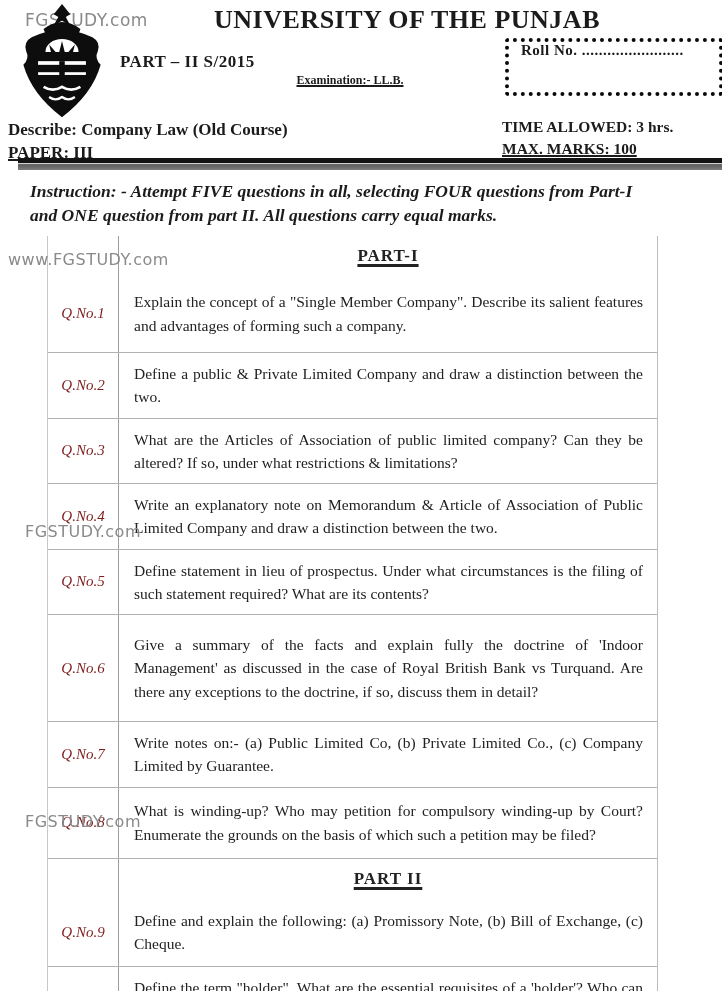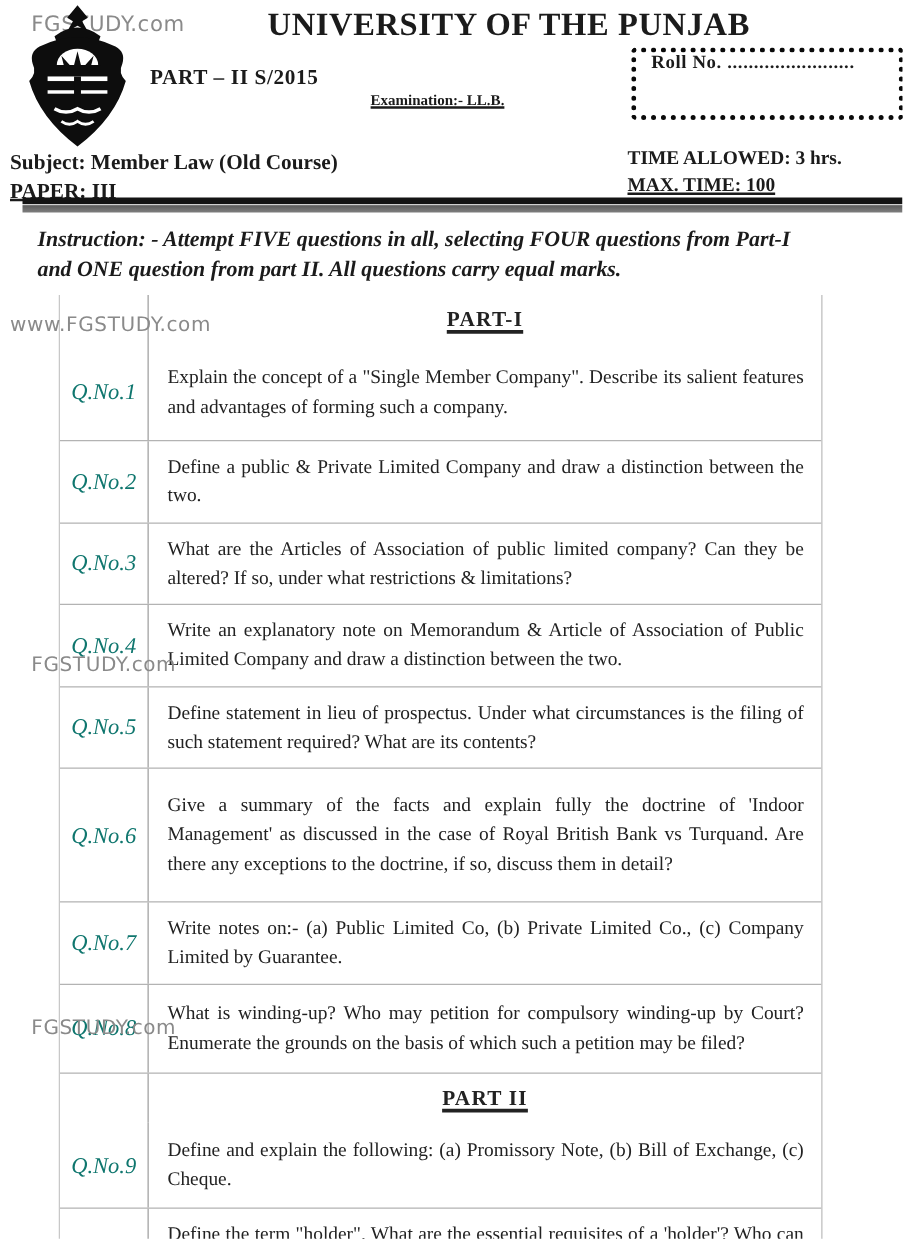--- a/index.html
+++ b/index.html
@@ -64,21 +64,21 @@
   .qtable{
     left:47px;top:236px;width:609px;z-index:2;
     border-left:1px solid #c8c8c8;
     border-right:1px solid #bdbdbd;
   }
   .qrow{display:flex;align-items:center;}
   .qrow.sep{border-top:1px solid #b3b3b3;}
   .qlabel{
     flex:0 0 70px;align-self:stretch;
     display:flex;align-items:center;justify-content:center;
-    font-style:italic;font-size:18px;color:#0f766e;
+    font-style:italic;font-size:15px;color:#7f1d1d;
   }
   .qbody{
     flex:1;align-self:stretch;
     border-left:1px solid #9f9f9f;
     padding:9px 14px 9px 15px;
     font-size:15.5px;line-height:1.5;text-align:justify;color:#222;
     display:flex;flex-direction:column;justify-content:center;
   }
   .part-heading .qbody{
     align-items:center;justify-content:center;
@@ -124,24 +124,24 @@
     <path d="M36 101 q7 5 14 0 q7 5 14 0" stroke="#ffffff" stroke-width="2.5" fill="none"></path>
   </svg>
 </div>
 
 <div class="abs title">UNIVERSITY OF THE PUNJAB</div>
 <div class="abs part-line">PART – II   S/2015</div>
 <div class="abs exam-line">Examination:- LL.B.</div>
 <div class="abs rollbox">
   <span>Roll No. ........................</span>
 </div>
-<div class="abs subject">Subject: Member Law (Old Course)</div>
+<div class="abs subject">Describe: Company Law (Old Course)</div>
 <div class="abs paper">PAPER: III</div>
 <div class="abs time">TIME ALLOWED: 3 hrs.</div>
-<div class="abs marks">MAX. TIME: 100</div>
+<div class="abs marks">MAX. MARKS: 100</div>
 <div class="abs divider"></div>
 <div class="abs instruction">
   <div>Instruction: - Attempt FIVE questions in all, selecting FOUR questions from Part-I</div>
   <div>and ONE question from part II. All questions carry equal marks.</div>
 </div>
 
 <div class="abs wm wm-1">www.FGSTUDY.com</div>
 <div class="abs wm wm-2">FGSTUDY.com</div>
 <div class="abs wm wm-3">FGSTUDY.com</div>
 

